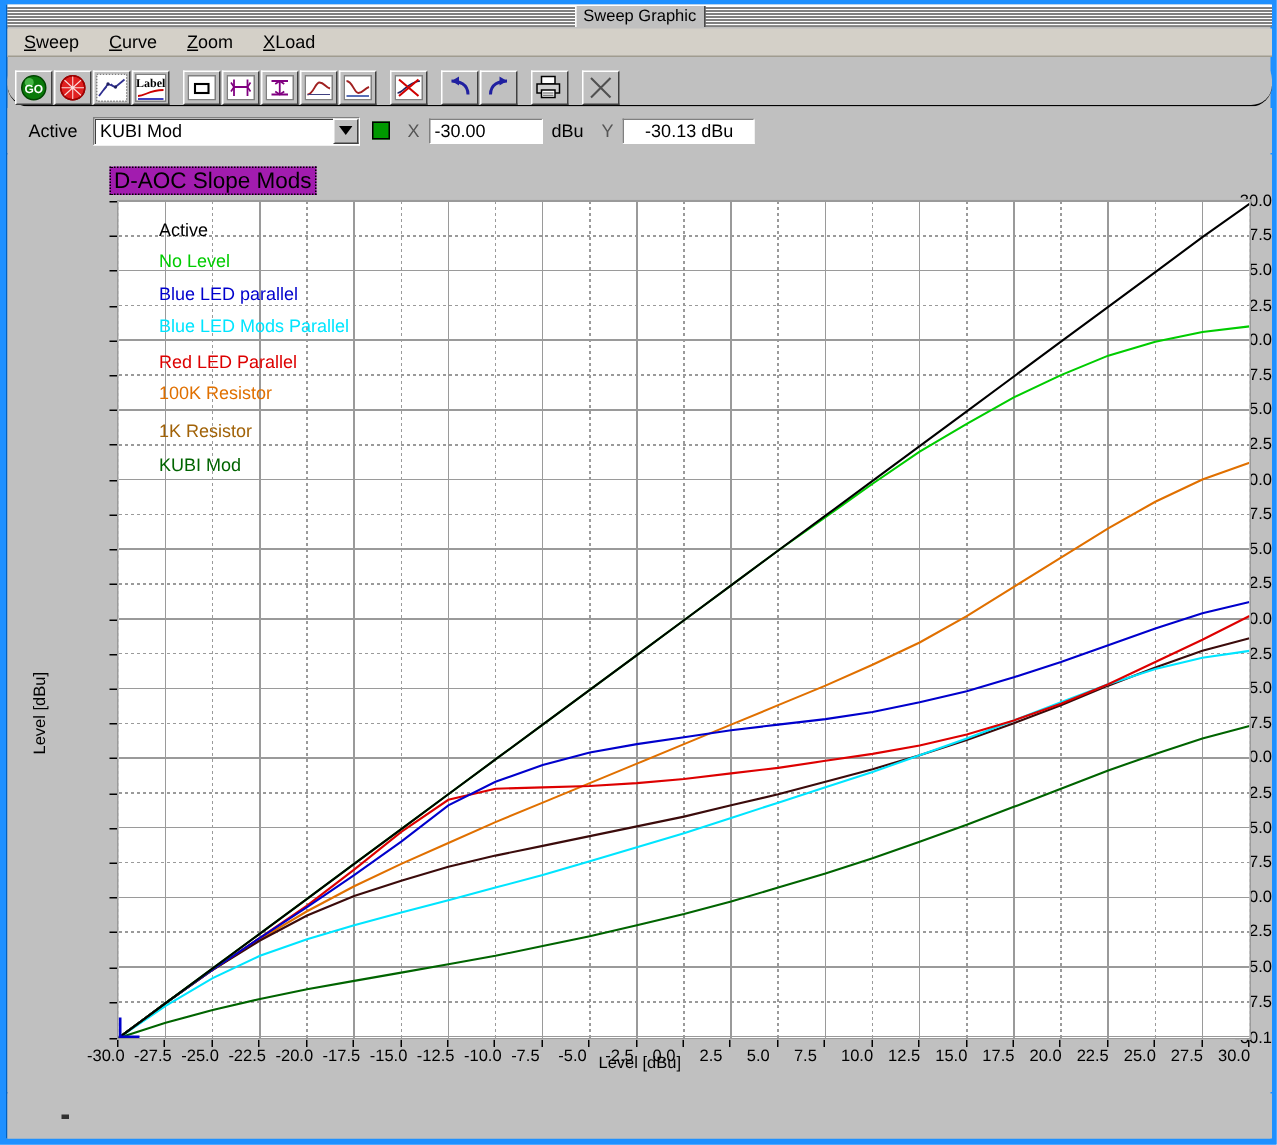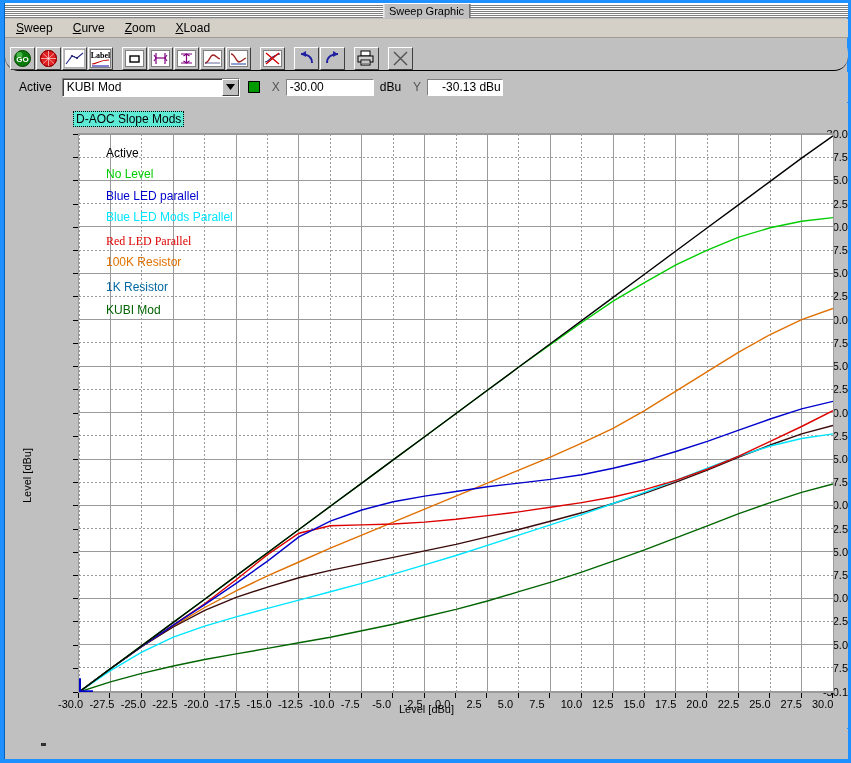--- a/index.html
+++ b/index.html
@@ -106,32 +106,32 @@
   }
   .xy-label{margin:0 6px 0 12px;font-size:12px;color:#555;}
   .valbox{
     height:17px;background:#fff;
     border-top:1px solid #808080;border-left:1px solid #808080;
     border-right:1px solid #fff;border-bottom:1px solid #fff;
     font-size:12px;color:#000;
     display:flex;align-items:center;padding-left:3px;
     box-sizing:border-box;
   }
-  #x-box{width:88px;}
-  #y-box{width:76px;padding-left:14px;}
+  #x-box{width:76px;}
+  #y-box{width:88px;padding-left:14px;}
   .unit{margin-left:6px;font-size:12px;color:#000;}
   
   #plotpanel{
     position:absolute;left:0;top:100px;width:843px;height:625px;
     background:#c0c0c0;
     overflow:hidden;
   }
   #legend-title{
     position:absolute;left:68px;top:8px;
-    font-size:12px;color:#000;background:#5eead4;
+    font-size:15px;color:#000;background:#a21caf;
     border:1px dotted #000;padding:0 2px;white-space:nowrap;
   }
   #plotarea{
     position:absolute;left:73px;top:30px;width:756px;height:560px;
     background:#ffffff;
     border:1px solid #9a9a9a;
     box-sizing:border-box;
     overflow:hidden;
   }
   #ylabel{
@@ -477,23 +477,23 @@
             <polyline points="0.0,558.0 31.4,534.8 62.8,511.6 94.3,488.4 125.7,465.2 157.1,441.9 188.5,418.7 219.9,395.5 251.3,372.3 282.8,349.1 314.2,325.9 345.6,302.7 377.0,279.5 408.4,256.3 439.8,233.0 471.3,210.8 502.7,188.5 534.1,167.1 565.5,148.6 596.9,130.9 628.3,116.1 659.8,103.1 691.2,93.8 722.6,87.3 754.0,83.6" fill="none" stroke="#00cc00" stroke-width="1.4"></polyline>
             <polyline points="0.0,558.0 31.4,534.8 62.8,511.6 94.3,488.4 125.7,465.2 157.1,441.9 188.5,418.7 219.9,395.5 251.3,372.3 282.8,349.1 314.2,325.9 345.6,302.7 377.0,279.5 408.4,256.3 439.8,233.0 471.3,209.8 502.7,186.6 534.1,163.4 565.5,140.2 596.9,117.0 628.3,93.8 659.8,70.6 691.2,47.4 722.6,24.1 754.0,1.9" fill="none" stroke="#000000" stroke-width="1.4"></polyline>
             <line x1="1" y1="544.2785357737105" x2="1" y2="558.2785357737105" stroke="#0000cc" stroke-width="2"></line>
             <line x1="0" y1="557.2785357737105" x2="14" y2="557.2785357737105" stroke="#0000cc" stroke-width="2"></line>
           </svg>
         <div id="legend-entries" style="position:absolute;left:0;top:0;">
             <div style="position:absolute;left:27px;top:12px;font-size:12px;color:#000000;white-space:nowrap;">Active</div>
             <div style="position:absolute;left:27px;top:33px;font-size:12px;color:#00cc00;white-space:nowrap;">No Level</div>
             <div style="position:absolute;left:27px;top:55px;font-size:12px;color:#0000cc;white-space:nowrap;">Blue LED parallel</div>
             <div style="position:absolute;left:27px;top:76px;font-size:12px;color:#00e5ff;white-space:nowrap;">Blue LED Mods Parallel</div>
-            <div style="position:absolute;left:27px;top:100px;font-size:12px;color:#dd0000;white-space:nowrap;font-family:Liberation Serif, serif;">Red LED Parallel</div>
+            <div style="position:absolute;left:27px;top:100px;font-size:12px;color:#dd0000;white-space:nowrap;">Red LED Parallel</div>
             <div style="position:absolute;left:27px;top:121px;font-size:12px;color:#e07000;white-space:nowrap;">100K Resistor</div>
-            <div style="position:absolute;left:27px;top:146px;font-size:12px;color:#0369a1;white-space:nowrap;">1K Resistor</div>
+            <div style="position:absolute;left:27px;top:146px;font-size:12px;color:#a16207;white-space:nowrap;">1K Resistor</div>
             <div style="position:absolute;left:27px;top:169px;font-size:12px;color:#006400;white-space:nowrap;">KUBI Mod</div>
           </div>
       </div>
     </div>
 
     <div id="statusbar">
       <div id="status-dot"></div>
     </div>
 
   </div>

